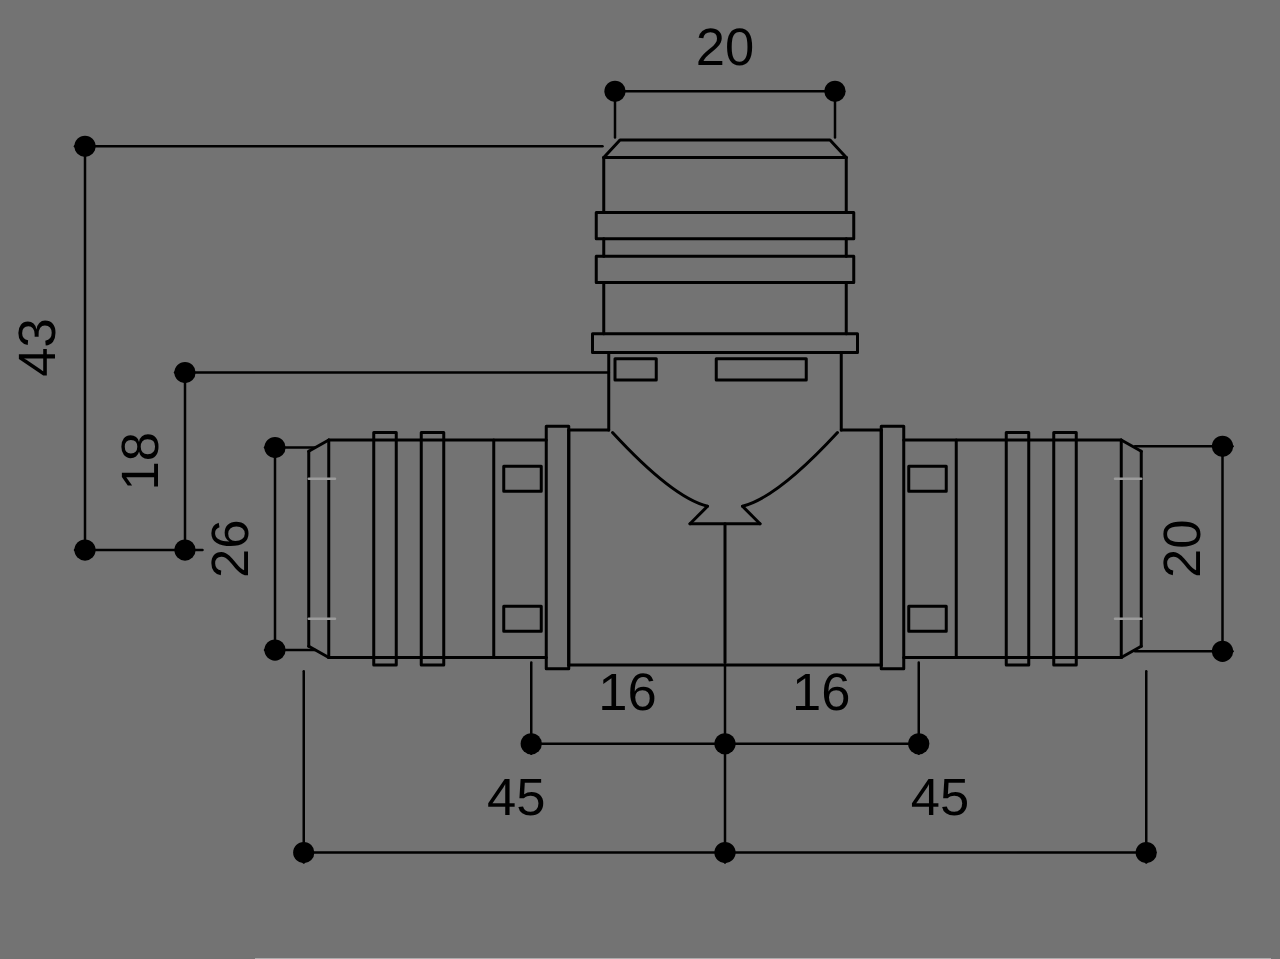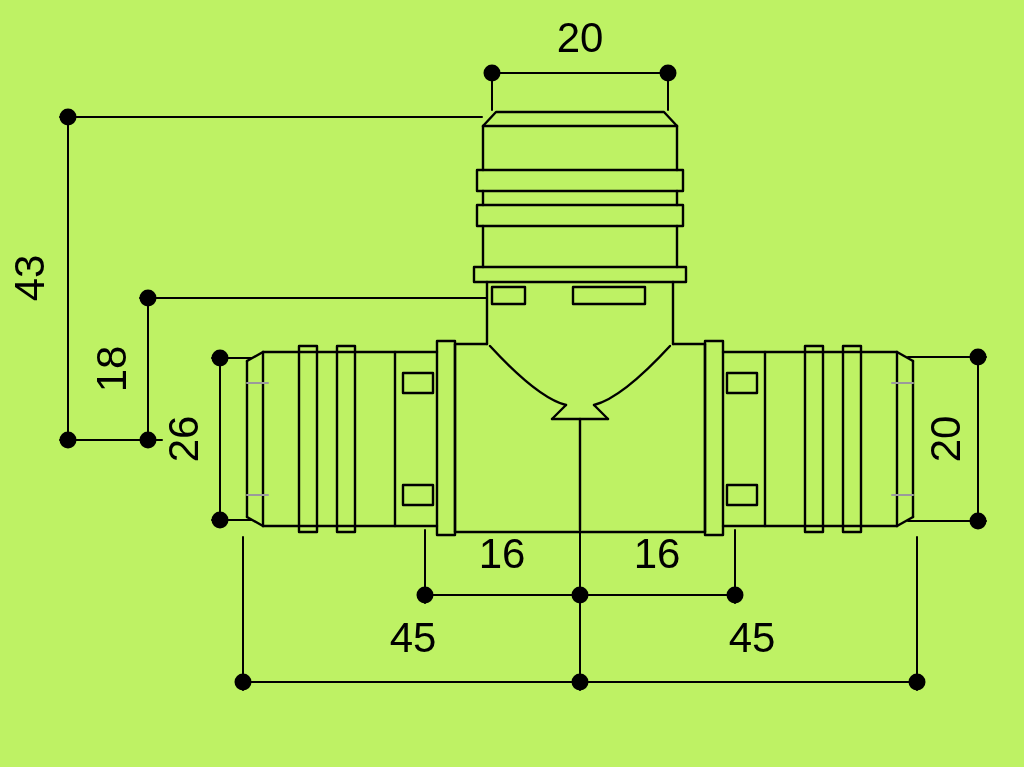--- a/index.html
+++ b/index.html
@@ -8,21 +8,21 @@
     background: #ffffff;
     width: 1024px;
     height: 767px;
     overflow: hidden;
     font-family: "Liberation Sans", sans-serif;
   }
   .stage {
     position: relative;
     width: 1024px;
     height: 767px;
-    background: #bef264;
+    background: #737373;
   }
   svg { display: block; }
   .fit {
     fill: none;
     stroke: #000000;
     stroke-width: 2.4;
     stroke-linejoin: round;
     stroke-linecap: round;
   }
   .fit-light {

